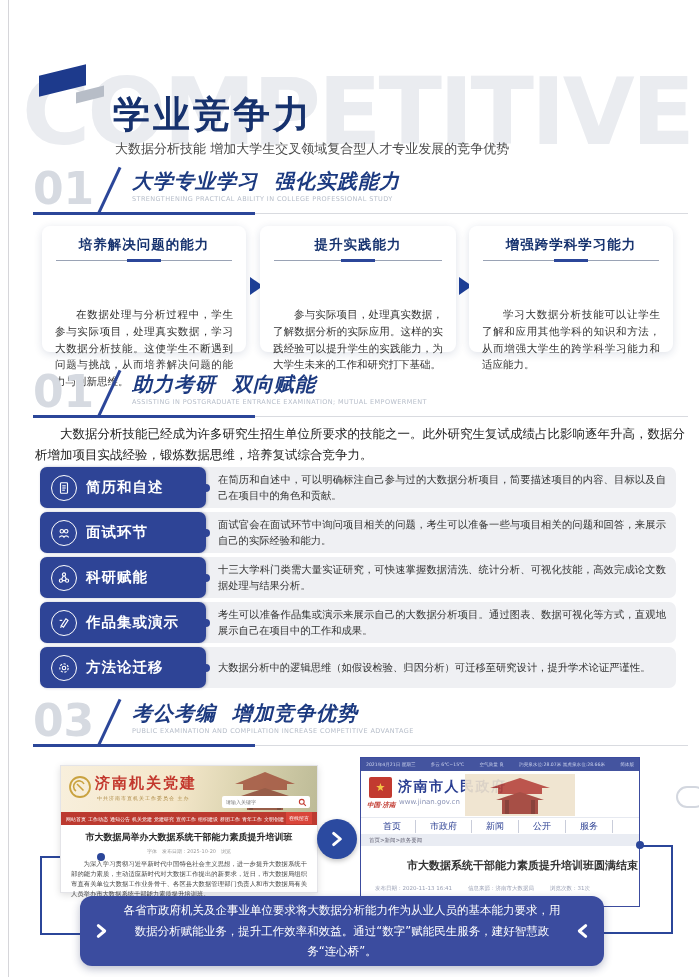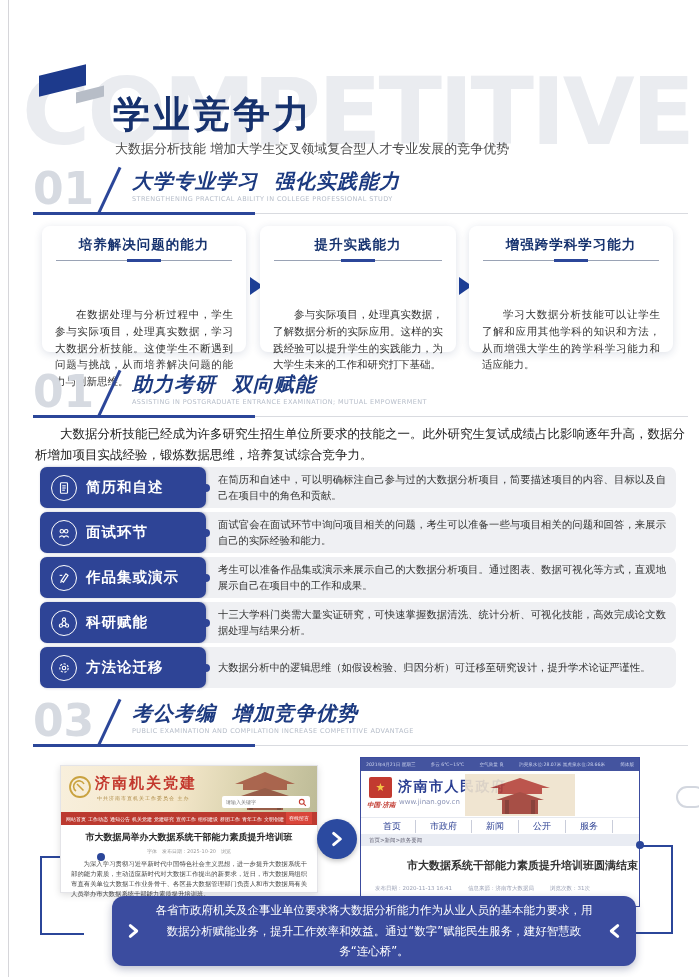--- a/index.html
+++ b/index.html
@@ -85,21 +85,21 @@
   .sr-meta { margin-top:12px; padding:0 14px; display:flex; gap:16px; }
   .sr-meta span { font-size:5.5px; color:#9aa0b5; white-space:nowrap; }
   .pill-partial { position:absolute; left:676px; top:786px; width:30px; height:22px; border:2px solid #d3d7df; border-radius:11px; z-index:1; }
 
   
   .cline { position:absolute; background:#2b4699; z-index:1; }
   .cdot { position:absolute; width:8px; height:8px; border-radius:50%; background:#2b4699; z-index:3; }
 
   
   .banner { position:absolute; left:80px; top:896px; width:524px; height:70px; background:#3b4c9f; border-radius:12px;
-            box-shadow:0 3px 8px rgba(30,40,90,.3); z-index:5; display:flex; align-items:center; padding:0 42px;margin-left:32px; }
+            box-shadow:0 3px 8px rgba(30,40,90,.3); z-index:5; display:flex; align-items:center; padding:0 42px; }
   .banner .bt { color:#fff; font-size:11.5px; line-height:1.8; text-align:center; }
   .banner .chev { position:absolute; top:50%; transform:translateY(-50%); }
   .banner .chev.l { left:13px; } .banner .chev.r { right:13px; }
 </style>
 </head>
 <body>
 
 <div id="page">
   <div class="edge-line"></div>
 
@@ -184,47 +184,47 @@
         <span class="lt">面试环节</span>
       </div>
       <div class="dot"></div>
       <div class="txt">面试官会在面试环节中询问项目相关的问题，考生可以准备一些与项目相关的问题和回答，来展示自己的实际经验和能力。</div>
     </div>
     <div class="row">
       <div class="bgg"></div>
       <div class="lab">
         <span class="circ">
           <svg width="14" height="14" viewBox="0 0 16 16" fill="none" stroke="#fff" stroke-width="1.3">
-            <path d="M5 11 L10.2 3.2 L12.6 4.9 L7.4 12.7 Z"></path>
-              <line x1="5" y1="11" x2="4.2" y2="13.6"></line>
-              <line x1="3" y1="5" x2="6" y2="5"></line>
-            </svg>
-        </span>
-        <span class="lt">作品集或演示</span>
-      </div>
-      <div class="dot"></div>
-      <div class="txt">考生可以准备作品集或演示来展示自己的大数据分析项目。通过图表、数据可视化等方式，直观地展示自己在项目中的工作和成果。</div>
-    </div>
-    <div class="row">
-      <div class="bgg"></div>
-      <div class="lab">
-        <span class="circ">
-          <svg width="14" height="14" viewBox="0 0 16 16" fill="none" stroke="#fff" stroke-width="1.3">
             <circle cx="8" cy="4" r="1.8"></circle>
               <circle cx="4.5" cy="11" r="1.8"></circle>
               <circle cx="11.5" cy="11" r="1.8"></circle>
             <line x1="7.2" y1="5.7" x2="5.3" y2="9.4"></line>
               <line x1="8.8" y1="5.7" x2="10.7" y2="9.4"></line>
               <line x1="6.3" y1="11" x2="9.7" y2="11"></line>
             </svg>
         </span>
         <span class="lt">科研赋能</span>
       </div>
       <div class="dot"></div>
       <div class="txt">十三大学科门类需大量实证研究，可快速掌握数据清洗、统计分析、可视化技能，高效完成论文数据处理与结果分析。</div>
+    </div>
+    <div class="row">
+      <div class="bgg"></div>
+      <div class="lab">
+        <span class="circ">
+          <svg width="14" height="14" viewBox="0 0 16 16" fill="none" stroke="#fff" stroke-width="1.3">
+            <path d="M5 11 L10.2 3.2 L12.6 4.9 L7.4 12.7 Z"></path>
+              <line x1="5" y1="11" x2="4.2" y2="13.6"></line>
+              <line x1="3" y1="5" x2="6" y2="5"></line>
+            </svg>
+        </span>
+        <span class="lt">作品集或演示</span>
+      </div>
+      <div class="dot"></div>
+      <div class="txt">考生可以准备作品集或演示来展示自己的大数据分析项目。通过图表、数据可视化等方式，直观地展示自己在项目中的工作和成果。</div>
     </div>
     <div class="row">
       <div class="bgg"></div>
       <div class="lab">
         <span class="circ">
           <svg width="14" height="14" viewBox="0 0 16 16" fill="none" stroke="#fff" stroke-width="1.3">
             <circle cx="8" cy="8" r="2"></circle>
               <circle cx="8" cy="8" r="4.8" stroke-dasharray="2.6 1.7"></circle>
             </svg>
         </span>

